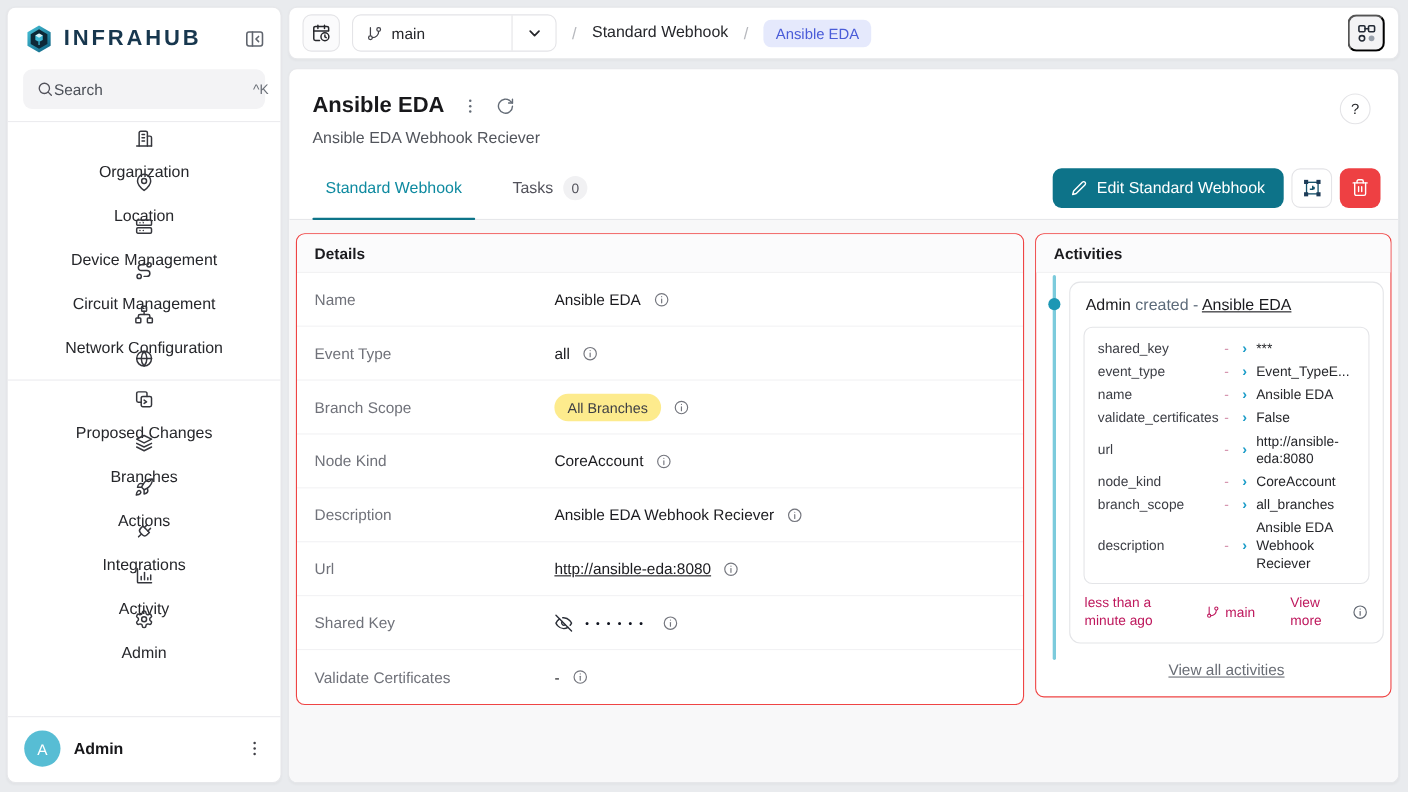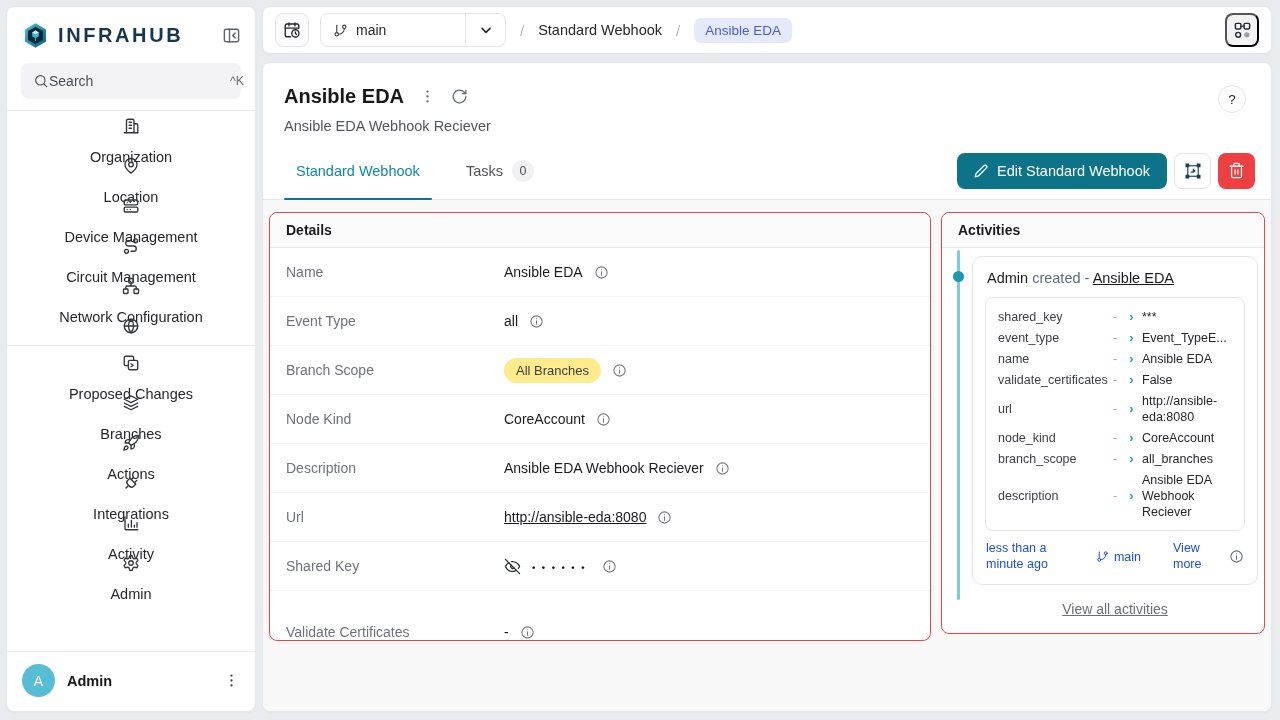--- a/index.html
+++ b/index.html
@@ -105,21 +105,21 @@
     overflow:hidden; }
   .panel { background:#fff; border:1px solid #ef4444; border-radius:8px; align-self:flex-start; }
   #details-panel { flex:1; }
   #activities-panel { width:324px; flex-shrink:0; }
   .panel-header { padding:9px 16px; font-size:14px; font-weight:700; color:#1b1b1f;
     background:#fbfbfc; border-bottom:1px solid #e9e9ec; border-radius:8px 8px 0 0; }
 
   
   .drow { display:flex; align-items:center; min-height:49px; padding:0 16px;
     border-bottom:1px solid #f2f2f4; }
-  .drow:last-child { border-bottom:none;align-items:flex-end; }
+  .drow:last-child { border-bottom:none; }
   .dlabel { width:218px; flex-shrink:0; font-size:14px; color:#70727a; }
   .dvalue { display:flex; align-items:center; gap:11px; font-size:14px; color:#1b1b1f; }
   .badge-yellow { background:#fdeb8d; color:#3d3e44; font-size:13px; padding:5px 12px;
     border-radius:999px; }
   .dlink { color:#1b1b1f; text-decoration:underline; cursor:pointer; }
   .secret-dots { font-size:9.5px; font-weight:700; letter-spacing:6.5px; color:#101420; padding-top:2px; }
   .eye-icn { width:17px; height:17px; color:#2b2f38; cursor:pointer; }
   .info-icn { width:15px; height:15px; color:#74767e; cursor:pointer; }
 
   
@@ -134,21 +134,21 @@
   .entry-title .action { color:#5d6b7a; }
   .entry-title .obj { color:#1b1b1f; text-decoration:underline; cursor:pointer; }
   .props-box { margin:0 12px; border:1px solid #e4e5e8; border-radius:8px; padding:8px 10px 8px 12px; }
   .prow { display:grid; grid-template-columns:minmax(0,1fr) 12px 15px 92px;
     column-gap:3px; align-items:center; padding:2.5px 0; font-size:12.5px; }
   .pname { color:#3c3e45; }
   .pdash { color:#d28ca8; text-align:center; }
   .pchev { color:#1b9cc8; text-align:center; font-weight:700; font-size:13px; }
   .pval { color:#26272b; line-height:1.28; }
   .entry-footer { display:flex; align-items:center; gap:10px; padding:10px 13px 12px;
-    font-size:12.5px; color:#1d4ed8; }
+    font-size:12.5px; color:#be185d; }
   .ef-ts { width:96px; line-height:1.25; }
   .ef-branch { display:flex; align-items:center; gap:5px; margin-left:auto; }
   .ef-branch .icn { width:13px; height:13px; }
   .ef-more { width:42px; text-align:left; margin-left:22px; line-height:1.25; cursor:pointer; }
   .ef-info { width:15px; height:15px; color:#646a74; margin-left:4px; cursor:pointer; }
   .view-all { display:block; text-align:center; margin:16px 0 4px;
     font-size:14px; color:#6a6e76; text-decoration:underline; cursor:pointer; }
 </style>
 </head>
 <body>

